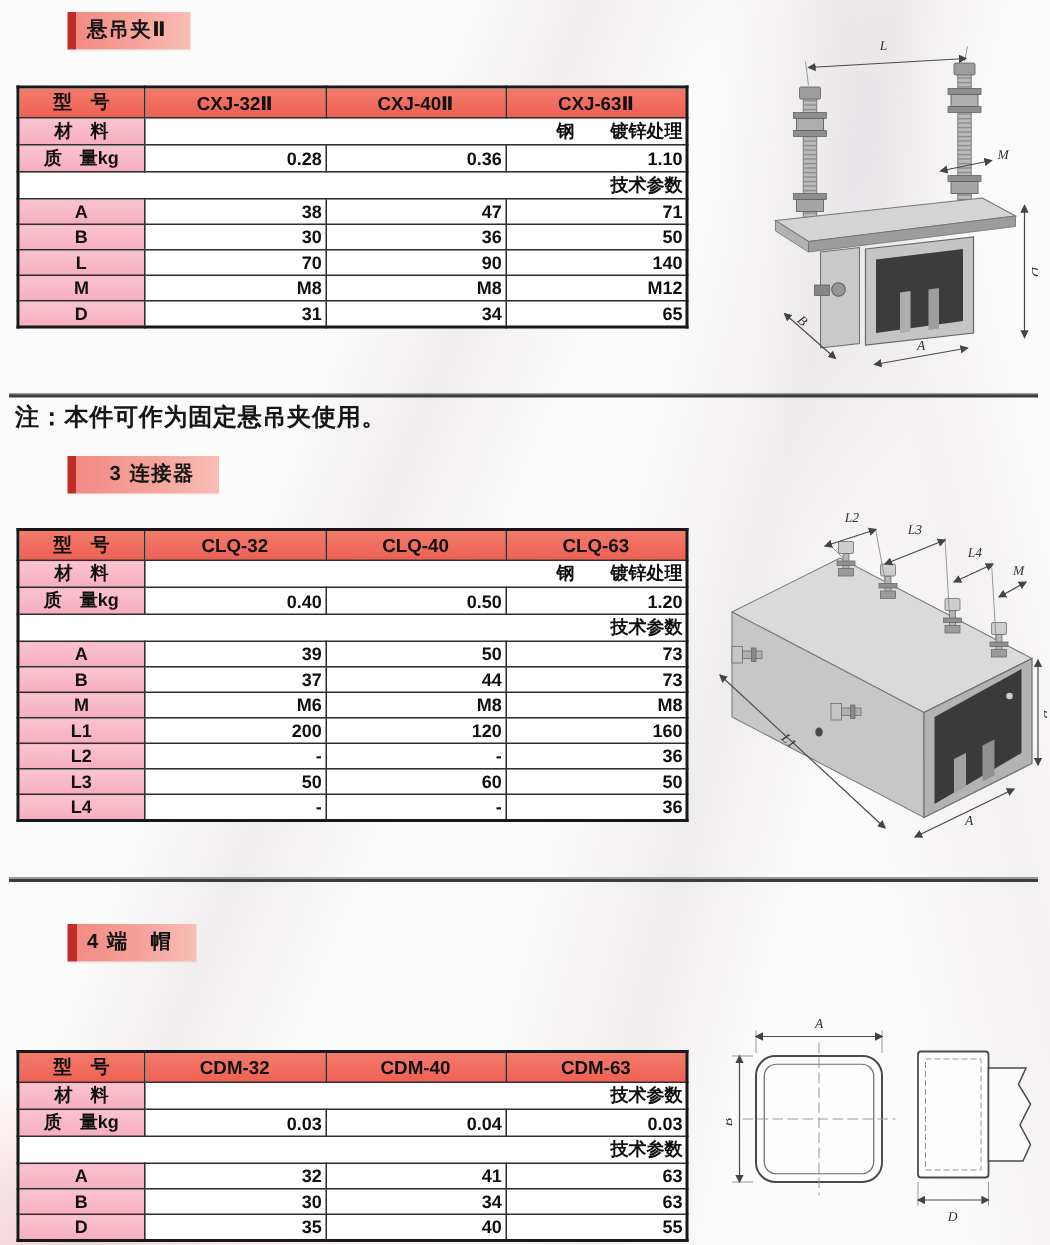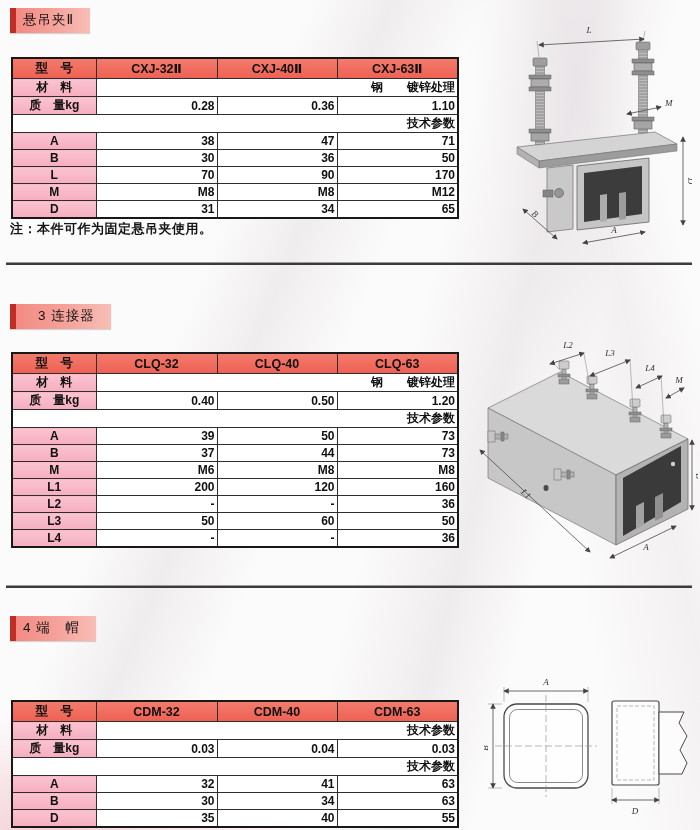--- a/index.html
+++ b/index.html
@@ -10,35 +10,36 @@
       radial-gradient(ellipse 430px 170px at 6% 100%, rgba(238,164,174,0.40), rgba(238,164,174,0) 68%),
       linear-gradient(112deg, rgba(255,255,255,0) 30%, rgba(203,196,203,0.26) 38%, rgba(255,255,255,0) 47%),
       linear-gradient(104deg, rgba(255,255,255,0) 55%, rgba(206,198,206,0.28) 66%, rgba(255,255,255,0) 75%),
       linear-gradient(78deg, rgba(255,255,255,0) 72%, rgba(214,206,211,0.24) 84%, rgba(255,255,255,0) 92%),
       #fcfbfb;
   }
   .page{position:absolute;inset:0;}
   .chip{
     position:absolute;display:inline-block;
     background:linear-gradient(90deg,#c12c24 0,#c12c24 6px,#f28b83 6px,#f5a29a 55%,#f8beb6 100%);
-    padding:3px 16px 4px 13px;font-weight:normal;font-size:13.5px;color:#141414;letter-spacing:1px;
+    padding:3px 16px 4px 13px;font-weight:bold;font-size:13.5px;color:#141414;letter-spacing:1px;
     box-shadow:0 1px 1px rgba(0,0,0,0.15);
+    margin-left:35px;
   }
   table.spec{
     position:absolute;border-collapse:collapse;table-layout:fixed;background:#e5e5e5;
     font-weight:bold;font-size:12px;color:#101010;text-align:center;
     border:2px solid #181818;
   }
   table.spec td{border:1px solid #2e2e2e;height:16px;padding:0 2px;white-space:nowrap;overflow:hidden;}
   table.spec tr.hdr td{height:19px;background:linear-gradient(180deg,#f27b6c,#ee6154);font-size:12.5px;}
   table.spec td.pink{background:linear-gradient(180deg,#fac3d0,#f6aebf);}
   table.spec td.white{background:#fff;text-align:right;}
   col.c0{width:84px;} col.c1{width:121px;} col.c2{width:120px;} col.c3{width:121px;}
   .divider{position:absolute;left:6px;width:686px;height:2px;background:#3b3b3b;border-top:1px solid #9a9a9a;}
-  .note{position:absolute;font-size:13px;font-weight:bold;color:#161616;letter-spacing:0.5px;}
+  .note{position:absolute;font-size:16px;font-weight:bold;color:#161616;letter-spacing:0.5px;margin-top:48px;}
   .fig{position:absolute;}
   svg text.dim{font-family:"Liberation Serif","DejaVu Serif",serif;font-style:italic;font-size:9px;fill:#333;}
   svg .dl{stroke:#4a4a4a;stroke-width:0.8;fill:none;}
   svg .ext{stroke:#7a7a7a;stroke-width:0.5;fill:none;}
 </style>
 </head>
 <body>
 
 <div class="page">
 
@@ -81,21 +82,21 @@
       <tr>
         <td class="pink">B</td>
         <td class="white">30</td>
         <td class="white">36</td>
         <td class="white">50</td>
       </tr>
       <tr>
         <td class="pink">L</td>
         <td class="white">70</td>
         <td class="white">90</td>
-        <td class="white">170</td>
+        <td class="white">140</td>
       </tr>
       <tr>
         <td class="pink">M</td>
         <td class="white">M8</td>
         <td class="white">M8</td>
         <td class="white">M12</td>
       </tr>
       <tr>
         <td class="pink">D</td>
         <td class="white">31</td>

